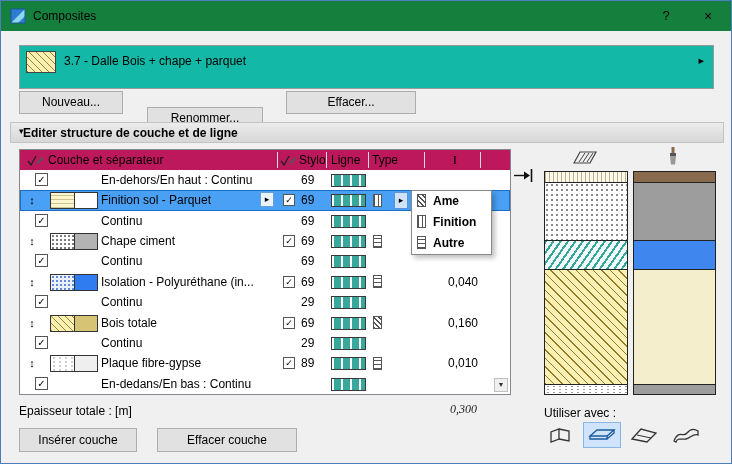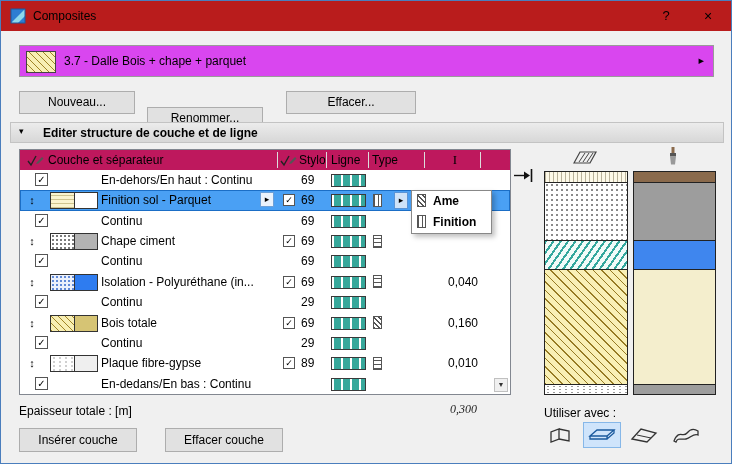--- a/index.html
+++ b/index.html
@@ -1,43 +1,43 @@
 <!DOCTYPE html>
 <html><head>
 <meta charset="utf-8">
 <style>
   html,body{margin:0;padding:0;background:#ffffff;}
   .window{position:relative;width:730px;height:462px;border:1px solid #4a7ebd;background:#f0f0f0;
           font-family:"Liberation Sans","DejaVu Sans",sans-serif;font-size:12px;color:#000;overflow:hidden;}
   
-  .titlebar{position:absolute;left:0;top:0;right:0;height:30px;background:#b91c1c;padding-left:32px;}
+  .titlebar{position:absolute;left:0;top:0;right:0;height:30px;background:#15803d;padding-left:32px;}
   .app-icon{position:absolute;left:9px;top:7px;width:16px;height:16px;}
   .title{position:absolute;left:32px;top:8px;}
   .tb-btn{position:absolute;top:0;height:30px;line-height:30px;text-align:center;cursor:default;}
   .btn-help{right:50px;width:30px;font-size:13px;}
   .btn-close{right:8px;width:30px;font-size:14px;}
   
-  .selector{position:absolute;left:18px;top:44px;width:695px;height:32px;background:#d946ef;border:1px solid #9a9a9a;box-sizing:border-box;text-decoration:underline;}
+  .selector{position:absolute;left:18px;top:44px;width:695px;height:44px;background:#14b8a6;border:1px solid #9a9a9a;box-sizing:border-box;text-decoration:underline;}
   .sel-swatch{position:absolute;left:6px;top:5px;width:28px;height:20px;border:1px solid #444;
               background:#f8efb4;background-image:repeating-linear-gradient(45deg,#a08426 0 1px,transparent 1px 5px);}
   .sel-label{position:absolute;left:44px;top:8px;}
   .sel-arrow{position:absolute;right:9px;top:8px;font-size:11px;}
   
   .btn{position:absolute;height:23px;background:#e1e1e1;border:1px solid #adadad;box-sizing:border-box;
        text-align:center;line-height:21px;font-size:12px;}
-  .btn-new{left:18px;top:90px;width:116px;}
+  .btn-new{left:18px;top:90px;width:104px;}
   .btn-rename{left:146px;top:90px;width:116px;margin-top:16px;}
   .btn-delete{left:285px;top:90px;width:130px;}
   .btn-insert{left:18px;top:427px;width:118px;height:24px;line-height:22px;}
-  .btn-dellayer{left:164px;top:427px;width:118px;height:24px;line-height:22px;}
+  .btn-dellayer{left:156px;top:427px;width:140px;height:24px;line-height:22px;}
   
   .panel-hdr{position:absolute;left:9px;top:121px;width:714px;height:21px;box-sizing:border-box;
              background:linear-gradient(#ececec,#d7d7d7);border:1px solid #c3c3c3;}
   .panel-tri{position:absolute;left:8px;top:3px;font-size:9px;}
-  .panel-title{position:absolute;left:32px;top:3px;font-weight:bold;}
+  .panel-title{position:absolute;left:12px;top:3px;font-weight:bold;}
   
   .tbl{position:absolute;left:18px;top:148px;width:492px;height:246px;background:#fff;border:1px solid #828790;box-sizing:border-box;}
   .tbl-hdr{position:absolute;left:0;top:0;right:0;height:20px;border-bottom:1px solid #cfcfcf;background:#be185d;}
   .hsep{position:absolute;top:2px;bottom:2px;width:1px;background:#dcdcdc;}
   .h-layer{position:absolute;left:28px;top:3px;}
   .h-stylo{position:absolute;left:279px;top:3px;}
   .h-ligne{position:absolute;left:311px;top:3px;}
   .h-type{position:absolute;left:352px;top:3px;}
   .h-thick{position:absolute;left:412px;top:2px;width:46px;text-align:center;font-family:"Liberation Serif","DejaVu Serif",serif;font-size:13px;}
   .hdr-icon{position:absolute;top:3px;}
@@ -297,20 +297,24 @@
 
   <div class="type-menu">
     <div class="mi">
       <span class="ti ti-ame"></span>
       <span class="ml">Ame</span>
     </div>
     <div class="mi">
       <span class="ti ti-finition"></span>
       <span class="ml">Finition</span>
     </div>
+    <div class="mi">
+      <span class="ti ti-autre"></span>
+      <span class="ml">Autre</span>
+    </div>
   </div>
 
   <span class="total-label">Epaisseur totale :  [m]</span>
   <span class="total-value">0,300</span>
 
   <div class="btn btn-insert">Insérer couche</div>
   <div class="btn btn-dellayer">Effacer couche</div>
 
   <svg class="cutfill-icon" width="26" height="17" viewBox="0 0 26 17">
     <path d="M2 14 L8 3 L24 3 L18 14 Z" fill="none" stroke="#444" stroke-width="1.2"></path>

